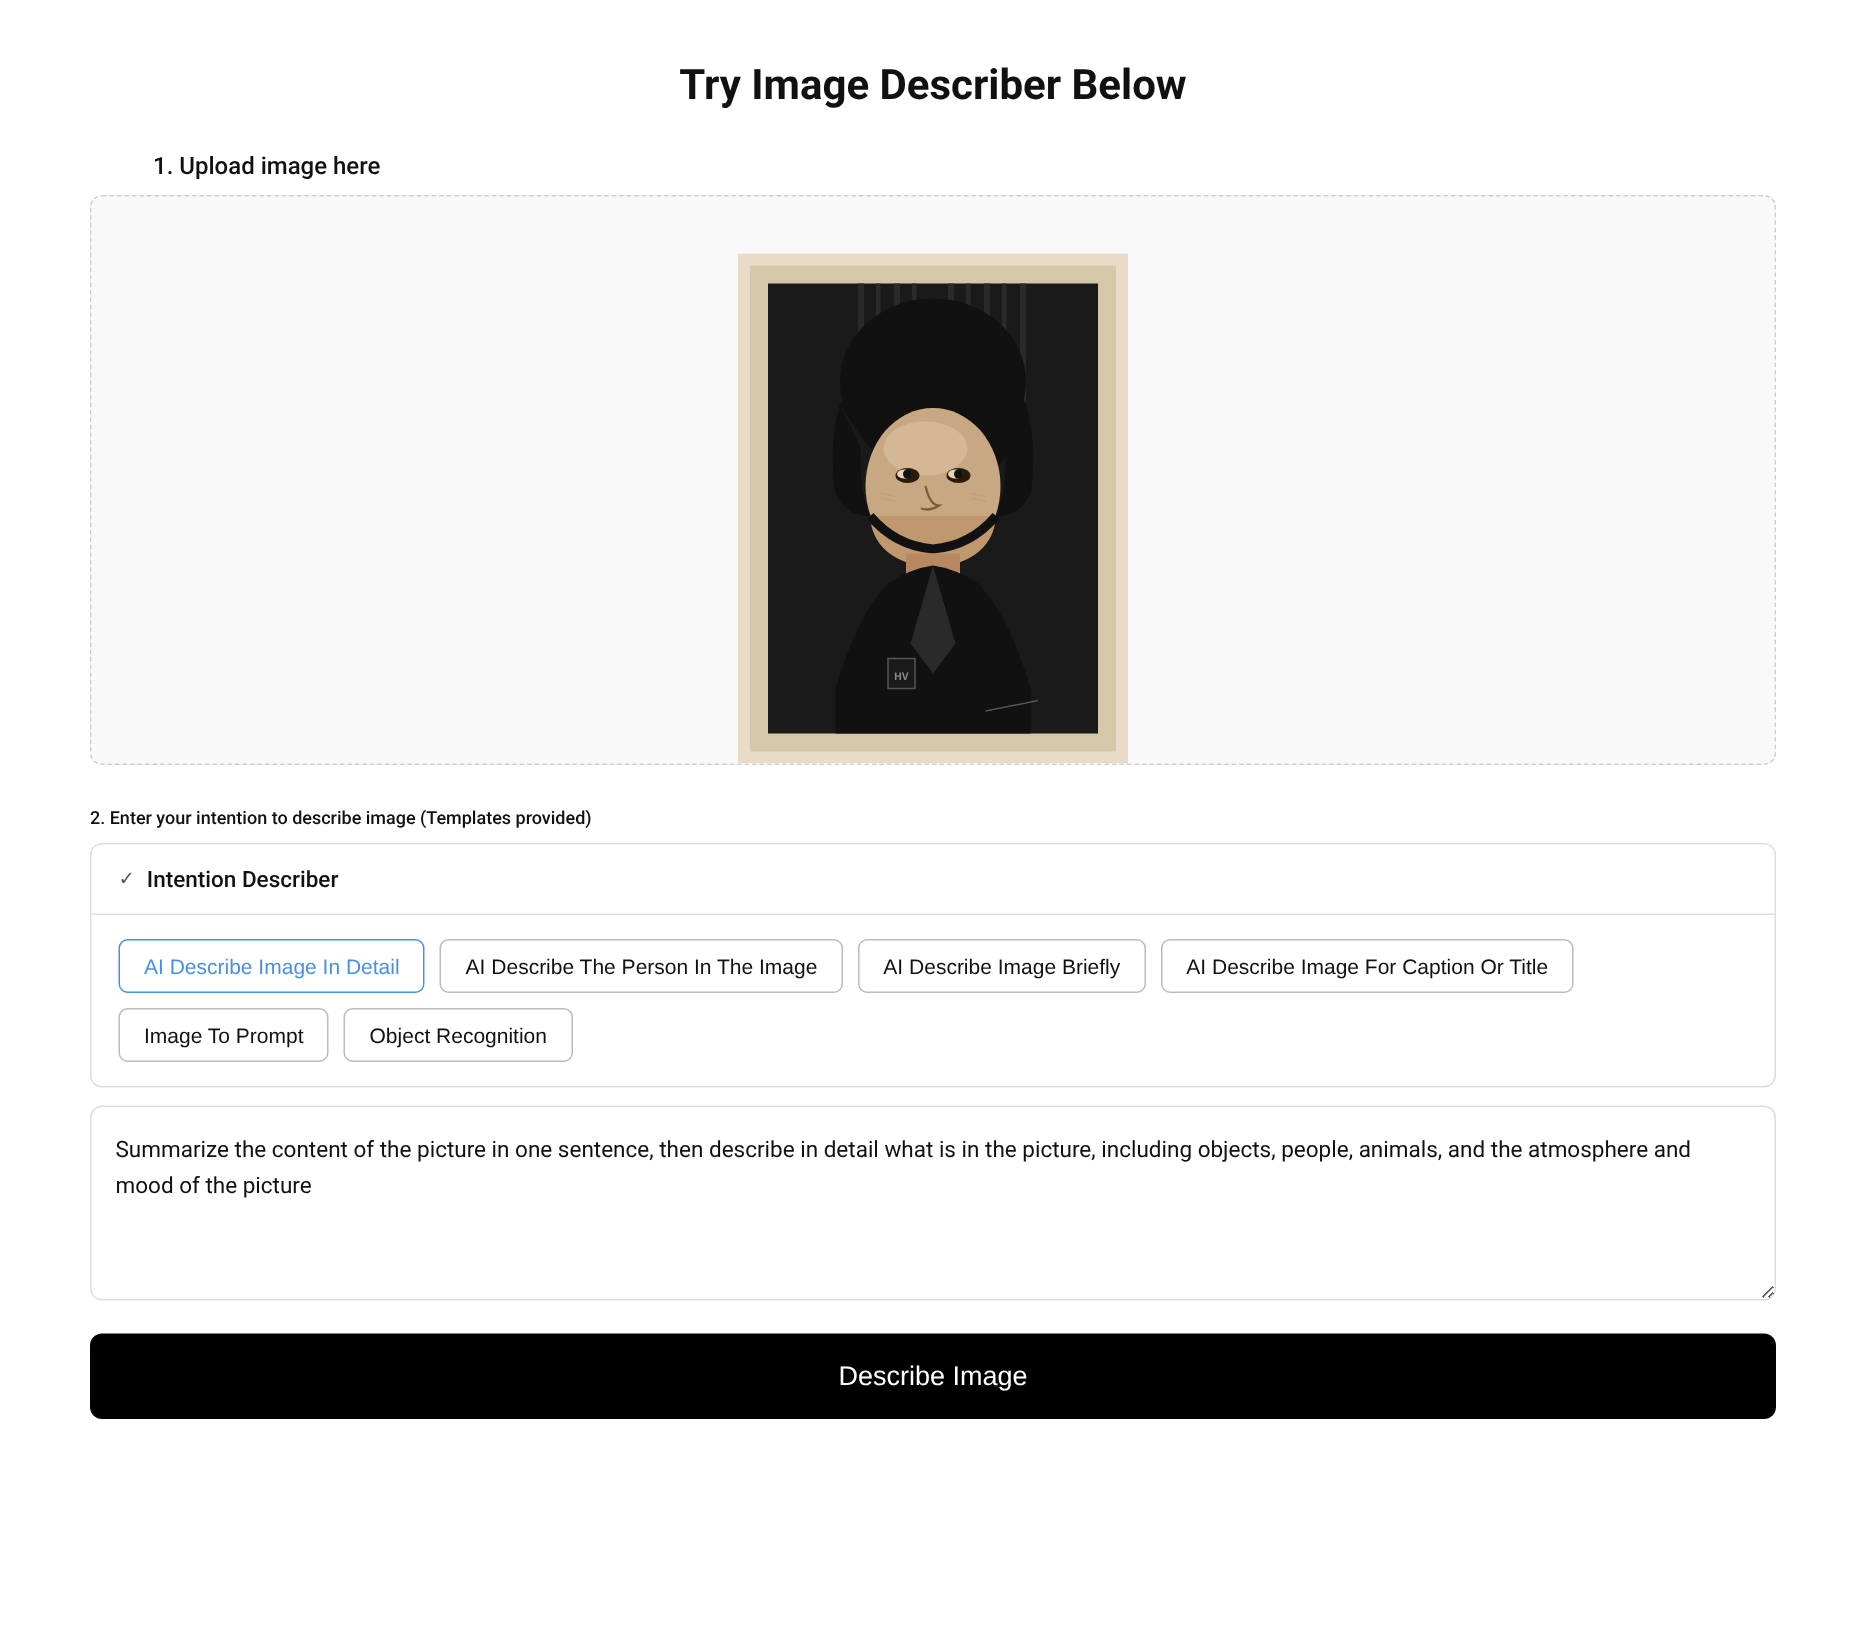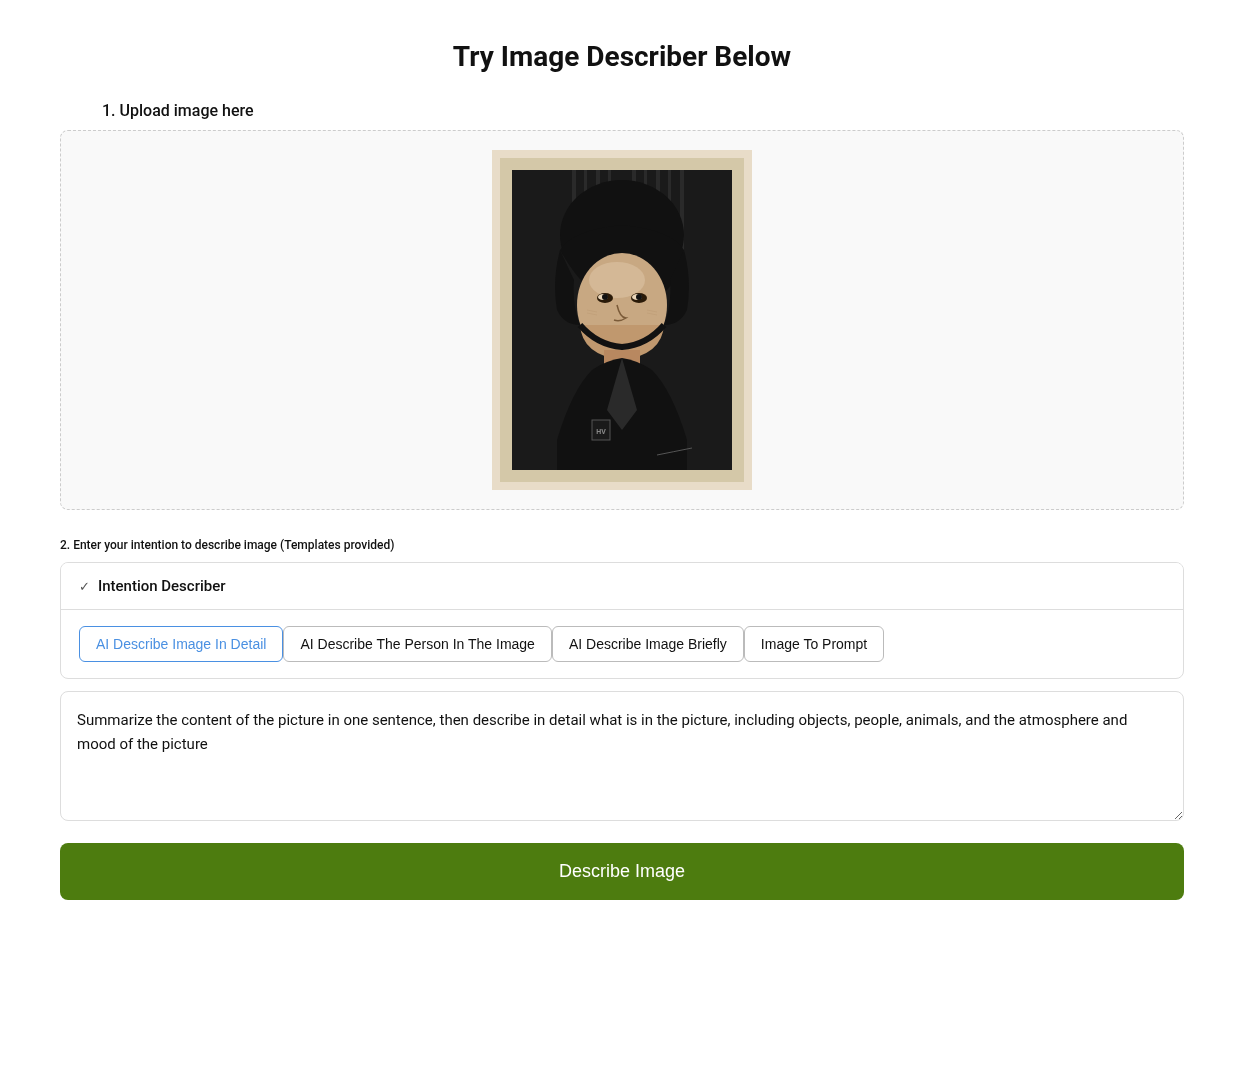--- a/index.html
+++ b/index.html
@@ -23,21 +23,21 @@
       margin-bottom: 10px;
       color: #111;
       margin-left: 42px;
     }
     .upload-area {
       border: 1.5px dashed #ccc;
       border-radius: 8px;
       background: #f9f9f9;
       min-height: 380px;
       display: flex;
-      align-items: center;
+      align-items: flex-end;
       justify-content: center;
       margin-bottom: 28px;
       overflow: hidden;
     }
     .upload-area svg {
       max-width: 300px;
       max-height: 340px;
     }
     .step2-label {
       font-size: 12px;
@@ -62,20 +62,21 @@
       background: #fff;
     }
     .chevron-icon {
       font-size: 13px;
       color: #555;
     }
     .templates-buttons {
       padding: 16px 18px;
       display: flex;
       flex-wrap: wrap;
+      gap: 10px;
     }
     .template-btn {
       border: 1px solid #bbb;
       border-radius: 6px;
       background: #fff;
       padding: 9px 16px;
       font-size: 14px;
       cursor: pointer;
       color: #111;
       transition: border-color 0.15s;
@@ -94,21 +95,21 @@
       color: #111;
       min-height: 130px;
       resize: vertical;
       outline: none;
       font-family: inherit;
       line-height: 1.6;
       margin-bottom: 18px;
     }
     .describe-btn {
       width: 100%;
-      background: #4d7c0f;
+      background: #000000;
       color: #fff;
       border: none;
       border-radius: 8px;
       padding: 18px;
       font-size: 18px;
       font-weight: 500;
       cursor: pointer;
       transition: background 0.15s;
     }
   </style>
@@ -196,21 +197,23 @@
 
 <div class="templates-box">
   <div class="templates-header">
     <span class="chevron-icon">✓</span>
     <span>Intention Describer</span>
   </div>
   <div class="templates-buttons" id="templates-container">
   <button class="template-btn active">AI Describe Image In Detail</button>
       <button class="template-btn">AI Describe The Person In The Image</button>
       <button class="template-btn">AI Describe Image Briefly</button>
+      <button class="template-btn">AI Describe Image For Caption Or Title</button>
       <button class="template-btn">Image To Prompt</button>
+      <button class="template-btn">Object Recognition</button>
     </div>
 </div>
 
 <textarea class="intent-textarea" id="intent-textarea" style="">Summarize the content of the picture in one sentence, then describe in detail what is in the picture, including objects, people, animals, and the atmosphere and mood of the picture</textarea>
 
 <button class="describe-btn">Describe Image</button>
 
 
 
 

